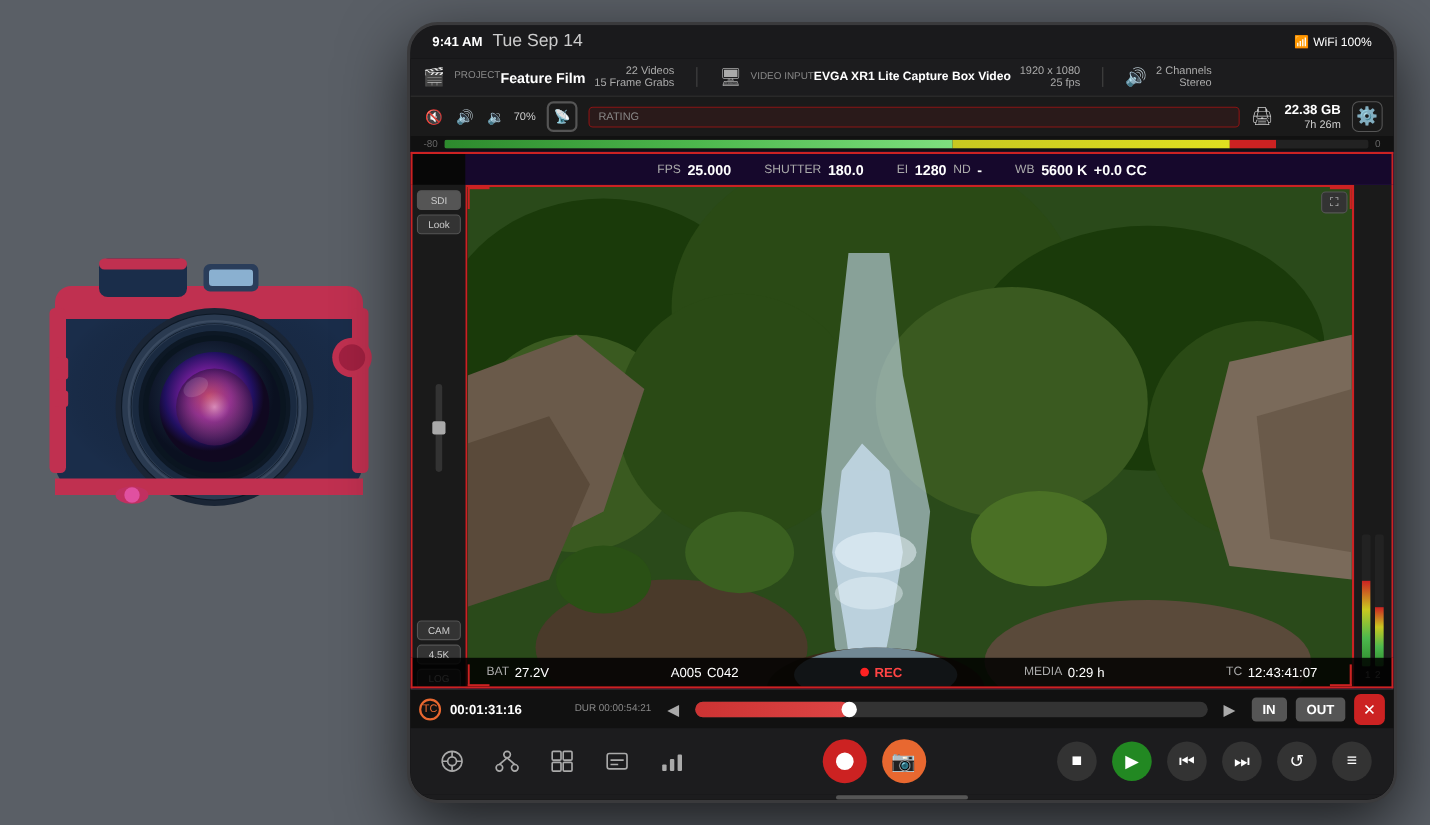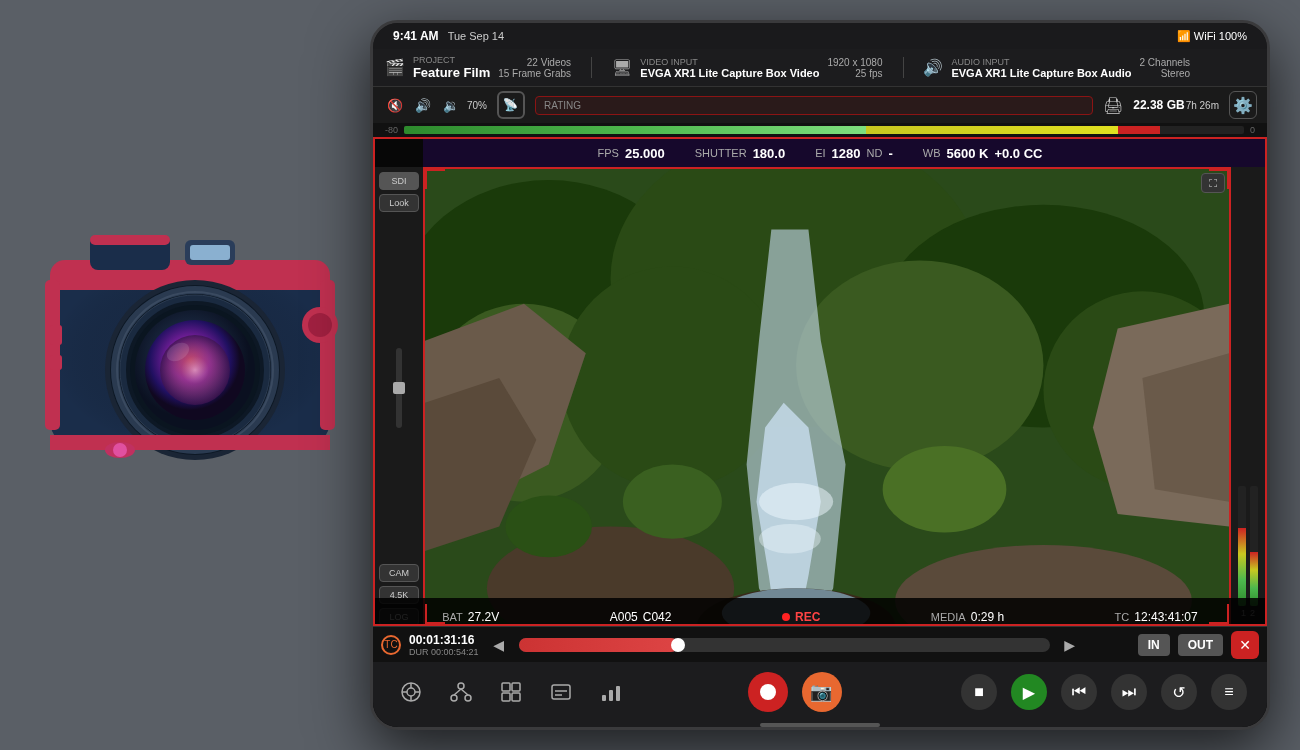--- a/index.html
+++ b/index.html
@@ -42,21 +42,21 @@
       background: #1a1a1c;
       display: flex;
       justify-content: space-between;
       align-items: center;
       padding: 6px 20px;
       font-size: 11px;
       color: #fff;
       flex-shrink: 0;
     }
     .status-time { font-weight: 600; font-size: 12px; }
-    .status-date { font-size: 11px; color: #ccc; margin-left: 6px; }
+    .status-date { font-size: 16px; color: #ccc; margin-left: 6px; }
     .status-wifi { font-size: 11px; }
 
     
     .app-content {
       background: #111;
       flex: 1;
       display: flex;
       flex-direction: column;
       overflow: hidden;
     }
@@ -75,21 +75,21 @@
       display: flex;
       align-items: center;
       gap: 8px;
     }
     .top-info-section .icon-box {
       color: #aaa;
       font-size: 16px;
     }
     .top-info-text {
       display: flex;
-      flex-direction: column;
+      flex-direction: row;
     }
     .top-info-label {
       font-size: 9px;
       color: #888;
       text-transform: uppercase;
     }
     .top-info-value {
       font-size: 13px;
       color: #fff;
       font-weight: 600;
@@ -162,22 +162,22 @@
       font-size: 13px;
       color: #fff;
       font-weight: 500;
     }
     .rating-label {
       font-size: 10px;
       color: #888;
     }
     .storage-info {
       display: flex;
-      flex-direction: row;
-      align-items: center;
+      flex-direction: column;
+      align-items: flex-end;
       font-size: 10px;
       color: #ccc;
       gap: 1px;
     }
     .storage-size { font-size: 12px; font-weight: 600; color: #fff; }
     .gear-btn {
       width: 28px;
       height: 28px;
       border: 1px solid #555;
       border-radius: 6px;
@@ -417,21 +417,21 @@
     .viewport-bottom-bar {
       position: absolute;
       bottom: 0;
       left: 0;
       right: 0;
       height: 28px;
       background: rgba(0,0,0,0.85);
       border: 2px solid #cc2222;
       border-top: none;
       display: flex;
-      align-items: flex-end;
+      align-items: center;
       justify-content: space-around;
       padding: 0 12px;
       z-index: 10;
       font-size: 12px;
       color: #fff;
     }
     .bottom-status-group { display: flex; align-items: center; gap: 5px; }
     .rec-dot { width: 8px; height: 8px; background: #ff2222; border-radius: 50%; }
     .rec-text { color: #ff4444; font-weight: 700; }
 
@@ -452,21 +452,22 @@
       border: 2px solid #e86830;
       border-radius: 50%;
       display: flex;
       align-items: center;
       justify-content: center;
       color: #e86830;
       font-size: 10px;
     }
     .tc-info {
       display: flex;
-      flex-direction: column;
+      flex-direction: row;
+      gap: 48px;
     }
     .tc-value {
       font-size: 12px;
       color: #fff;
       font-weight: 600;
     }
     .tc-dur {
       font-size: 9px;
       color: #888;
     }
@@ -517,21 +518,20 @@
     }
     .in-btn {
       background: #555;
       border: none;
       color: #fff;
       padding: 4px 10px;
       border-radius: 4px;
       font-size: 12px;
       font-weight: 600;
       cursor: pointer;
-      margin-left: 48px;
     }
     .out-btn {
       background: #555;
       border: none;
       color: #fff;
       padding: 4px 10px;
       border-radius: 4px;
       font-size: 12px;
       font-weight: 700;
       cursor: pointer;
@@ -743,24 +743,20 @@
           <span class="top-info-value" style="font-size:11px;">EVGA XR1 Lite Capture Box Video</span>
         </div>
         <div class="top-info-right">
           <div>1920 x 1080</div>
           <div>25 fps</div>
         </div>
       </div>
       <div class="divider-v"></div>
       <div class="top-info-section">
         <div class="icon-box">🔊</div>
-        <div class="top-info-text">
-          <span class="top-info-label">Audio Input</span>
-          <span class="top-info-value" style="font-size:11px;">EVGA XR1 Lite Capture Box Audio</span>
-        </div>
         <div class="top-info-right">
           <div>2 Channels</div>
           <div>Stereo</div>
         </div>
       </div>
     </div>
 
     <div class="file-info-bar">
       <div class="audio-controls">
         <div class="audio-btn">🔇</div>

